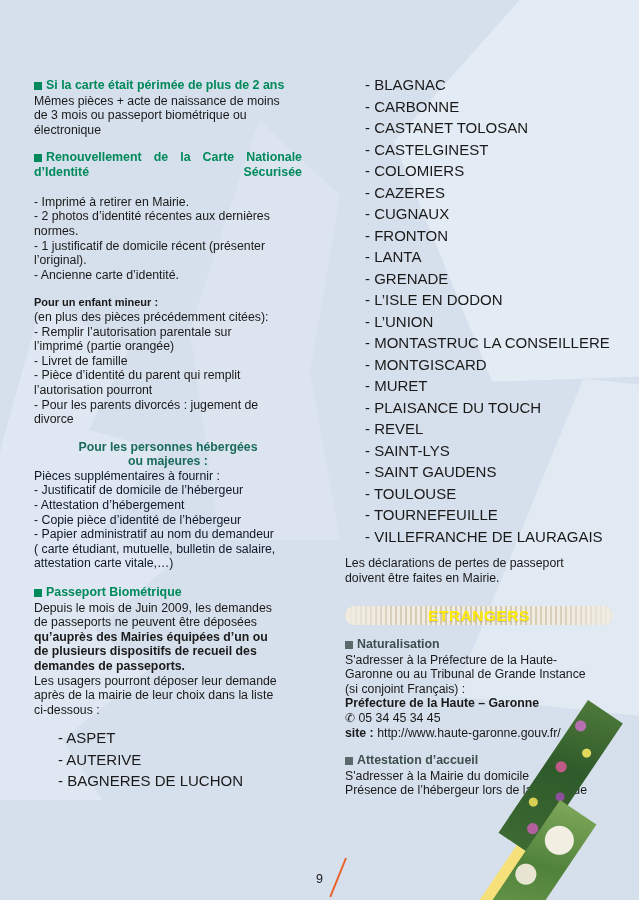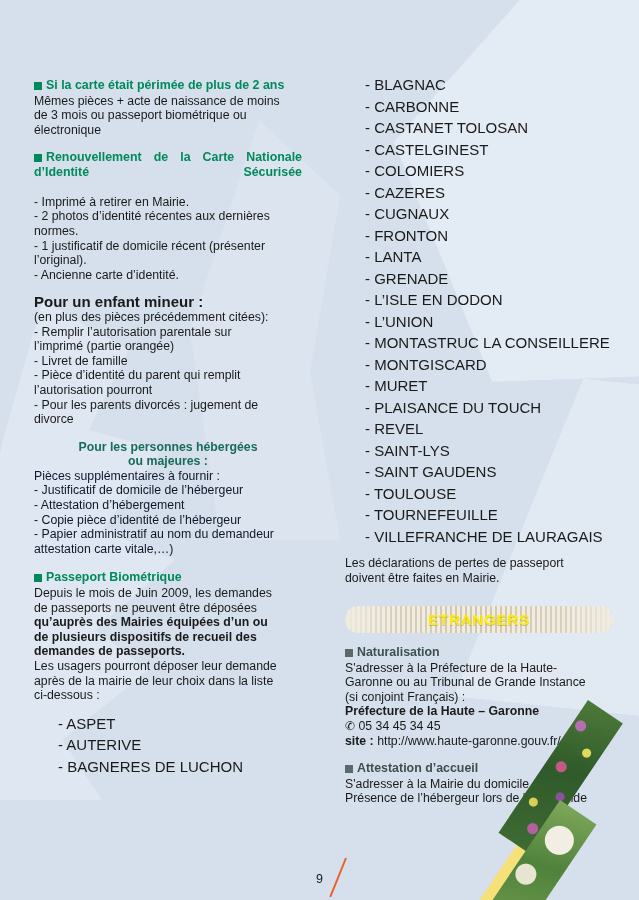--- a/index.html
+++ b/index.html
@@ -94,21 +94,21 @@
     color: #1a1a1a;
   }
   .body.just { text-align: justify; }
   .body.just > .ln:last-child { text-align: left; }
 
   .ln { display: block; }
   .b  { font-weight: bold; }
 
   .subhead {
     font-weight: bold;
-    font-size: 15px;
+    font-size: 11px;
     line-height: 14.6px;
   }
 
   
   .green-blk { color: #1a6b5a; margin-top: 13px; }
   .green-blk .ctr {
     text-align: center;
     font-weight: bold;
     font-size: 12.3px;
     line-height: 14.6px;
@@ -122,21 +122,21 @@
     padding-left: 24px;
     color: #1a1a1a;
   }
   .city-list .ln { white-space: nowrap; }
 
   .col-right .city-list { padding-left: 20px; margin-top: -4px; }
 
   
   .banner {
     position: relative;
-    height: 27px;
+    height: 19px;
     border-radius: 14px;
     margin-top: 21px;
     margin-bottom: 12px;
     overflow: hidden;
     background:
       repeating-linear-gradient(90deg,
         #cfc4ac 0px, #cfc4ac 2px,
         #f0ece2 2px, #f0ece2 5px);
   }
   .banner::before {
@@ -271,20 +271,21 @@
 
   <div class="green-blk">
     <div class="ctr">Pour les personnes hébergées</div>
     <div class="ctr">ou majeures :</div>
     <div class="body">
       <span class="ln">Pièces supplémentaires à fournir :</span>
       <span class="ln">- Justificatif de domicile de l’hébergeur</span>
       <span class="ln">- Attestation d’hébergement</span>
       <span class="ln">- Copie pièce d’identité de l’hébergeur</span>
       <span class="ln">- Papier administratif au nom du demandeur</span>
+      <span class="ln">( carte étudiant, mutuelle, bulletin de salaire,</span>
       <span class="ln">attestation carte vitale,…)</span>
     </div>
   </div>
 
   <div style="margin-top:14px">
     <div class="heading">
       <span class="bullet-sq"></span><span>Passeport Biométrique</span>
     </div>
     <div class="body">
       <span class="ln">Depuis le mois de Juin 2009, les demandes</span>

